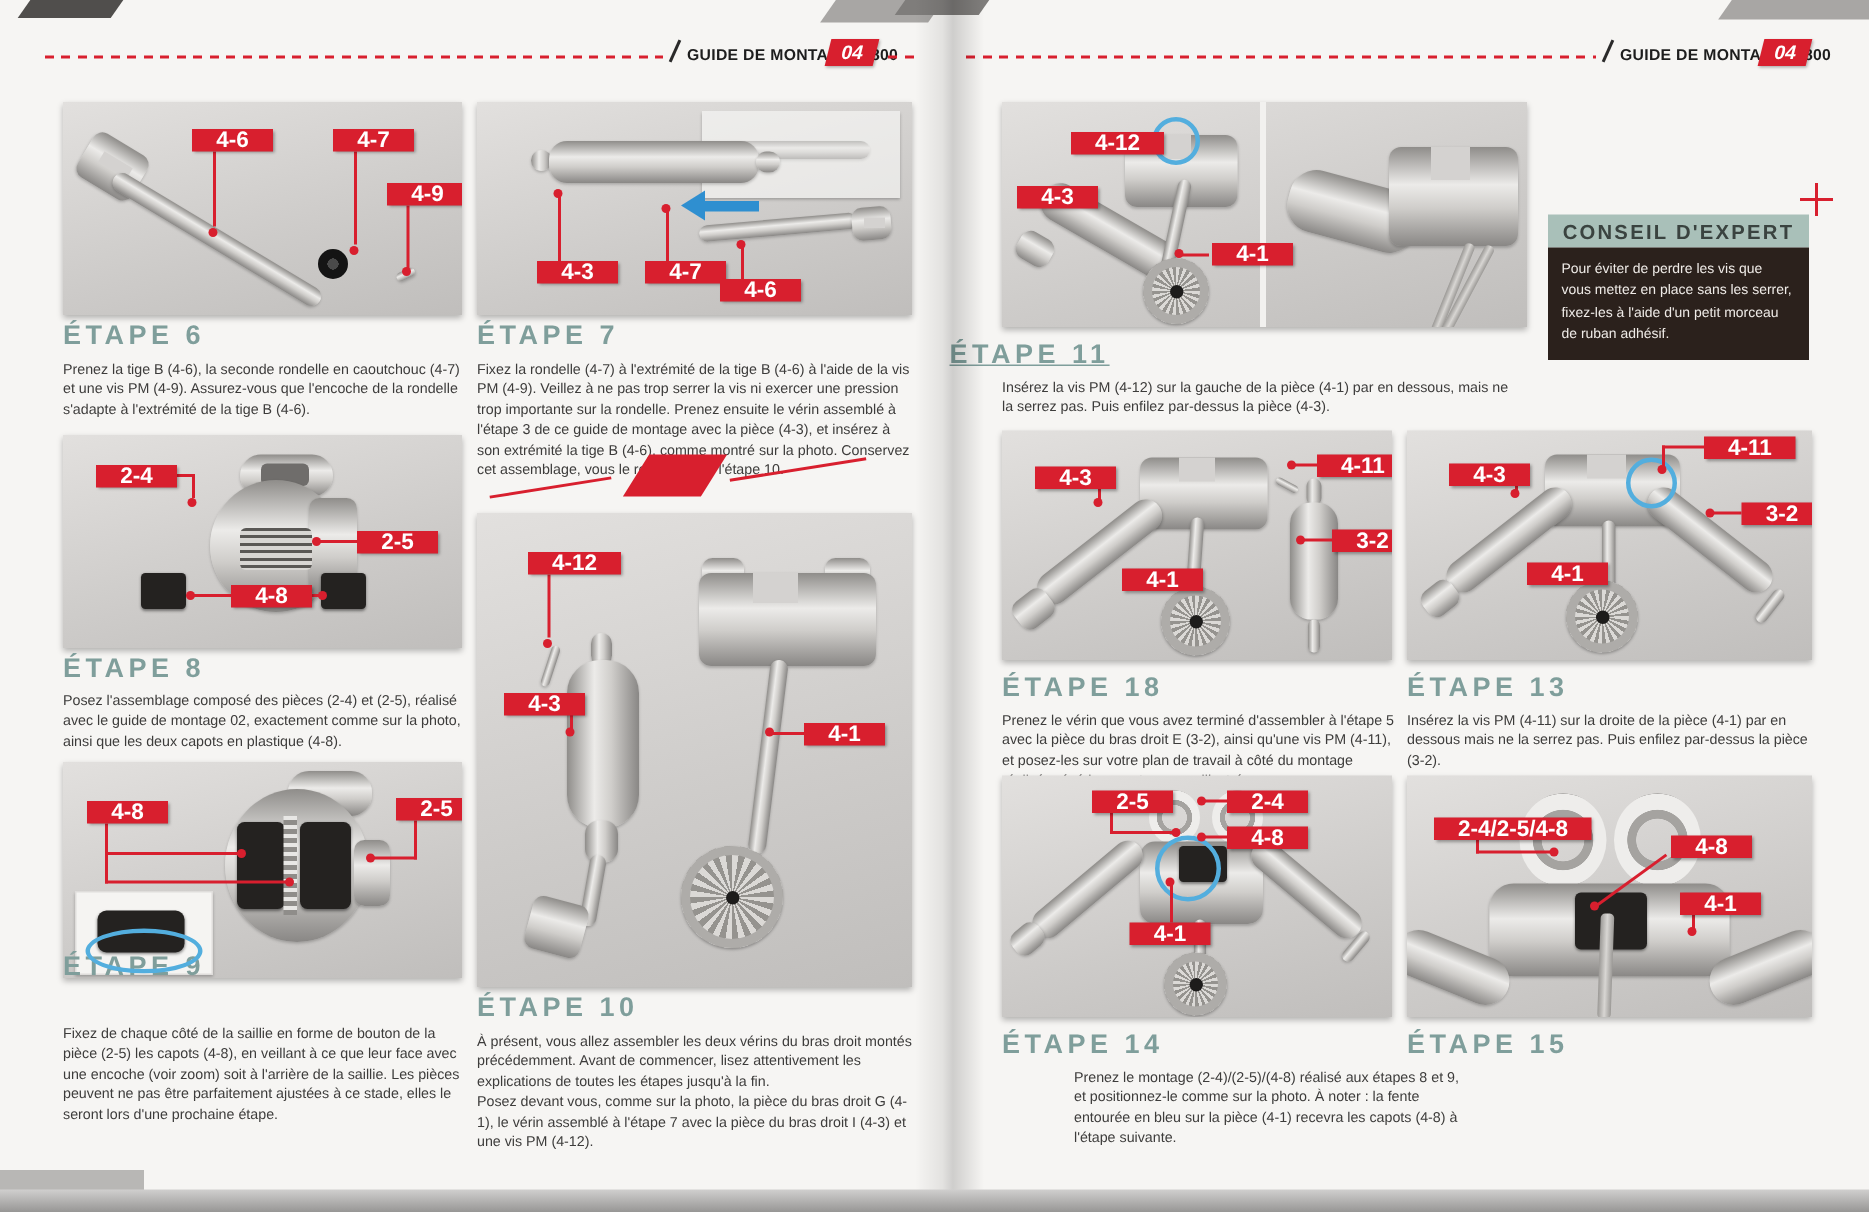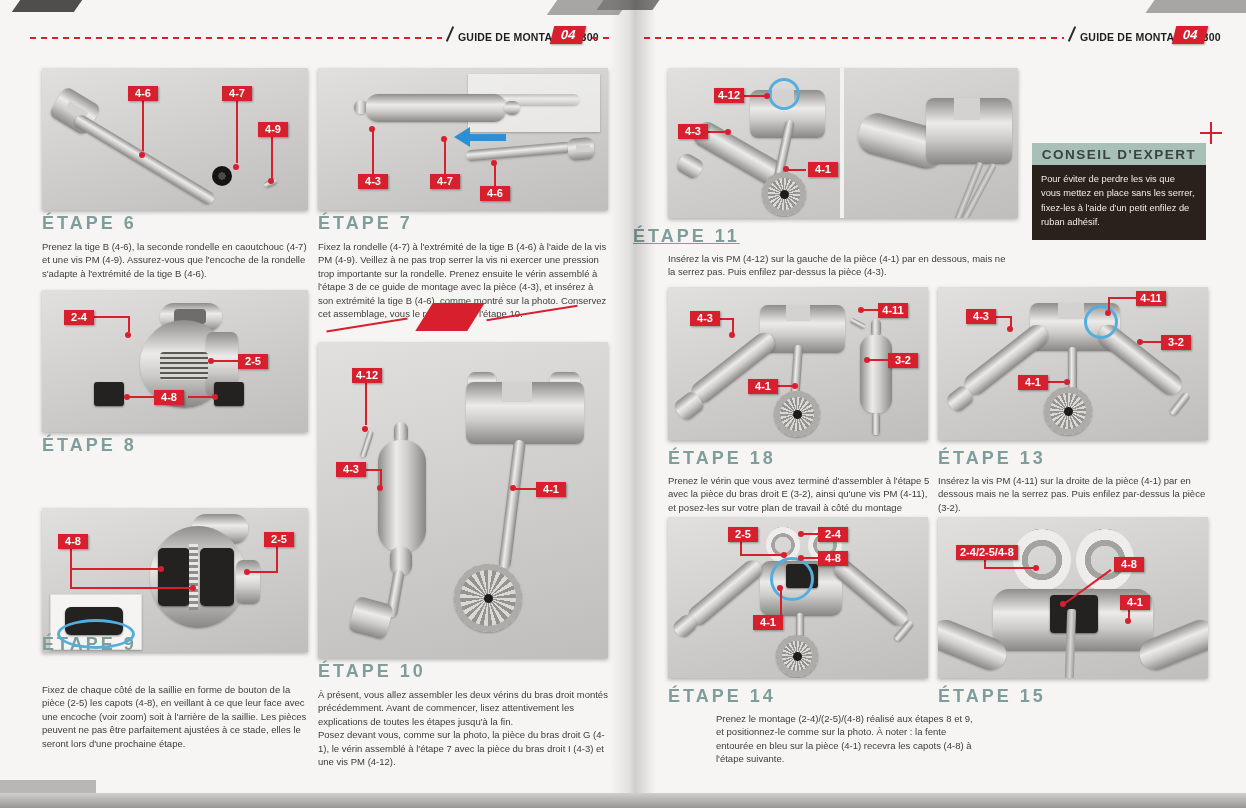--- a/index.html
+++ b/index.html
@@ -18,21 +18,21 @@
   .mv{position:absolute;background:linear-gradient(90deg,#8f8d8a 0%,#ecebe9 38%,#cfcdca 62%,#898785 100%);border-radius:9px;box-shadow:0 1px 2px rgba(0,0,0,.22);}
   .cap{position:absolute;background:#242220;border-radius:3px;box-shadow:0 1px 2px rgba(0,0,0,.45);}
   .notch{position:absolute;background:#d4d2d0;}
   .ring{position:absolute;border-radius:50%;background:radial-gradient(circle,rgba(0,0,0,0) 0 33%,#a5a3a0 34% 47%,#eeedeb 48% 72%,#868482 73% 100%);}
   .spoke{position:absolute;border-radius:50%;background:repeating-conic-gradient(#dbd9d6 0deg 9deg,#95938f 9deg 18deg);box-shadow:inset 0 0 0 6px #aeaca9,0 1px 2px rgba(0,0,0,.3);}
   .spoke::after{content:"";position:absolute;left:50%;top:50%;width:9px;height:9px;margin:-4.5px 0 0 -4.5px;background:#1d1c1b;border-radius:50%;}
   .donut{position:absolute;border-radius:50%;background:radial-gradient(circle,#4a4a4a 0 26%,#141414 27% 100%);}
   .bluering{position:absolute;border:3px solid #53aede;border-radius:50%;z-index:4;}
   .inset{position:absolute;background:#f5f4f2;border:1px solid #dfdddb;box-shadow:0 1px 2px rgba(0,0,0,.25);overflow:hidden;}
   
-  .co{position:absolute;z-index:6;background:#d81f2e;color:#fff;font-weight:700;font-size:11px;line-height:15px;height:15px;min-width:22px;padding:0 4px;text-align:center;box-shadow:1px 1px 2px rgba(0,0,0,.35);white-space:nowrap;}
+  .co{position:absolute;z-index:6;background:#d81f2e;color:#fff;font-weight:700;font-size:15px;line-height:15px;height:15px;min-width:22px;padding:0 16px;text-align:center;box-shadow:1px 1px 2px rgba(0,0,0,.35);white-space:nowrap;}
   .lh{position:absolute;z-index:5;background:#d81f2e;height:2px;}
   .lv{position:absolute;z-index:5;background:#d81f2e;width:2px;}
   .ld{position:absolute;z-index:5;background:#d81f2e;height:2px;transform-origin:left center;}
   .dot{position:absolute;z-index:5;width:6px;height:6px;border-radius:50%;background:#d81f2e;}
   
   #tip{position:absolute;left:1032px;top:143px;width:174px;z-index:7;}
   #tip-header{background:#a9c0b9;color:#3a4340;font-weight:700;font-size:13.5px;letter-spacing:1.5px;text-align:center;padding:4px 0 3px;}
   #tip-body{background:#2b211c;color:#efebe7;font-size:9.3px;line-height:1.55;padding:7px 9px 10px;}
   
   .wedge{position:absolute;top:0;transform:skewX(-35deg);}
@@ -132,20 +132,21 @@
     <div class="co" style="left:196px;top:64px;">2-5</div>
     <div class="lh" style="left:170px;top:70px;width:26px;"></div>
     <div class="dot" style="left:166px;top:68px;"></div>
     <div class="co" style="left:112px;top:100px;">4-8</div>
     <div class="lh" style="left:86px;top:106px;width:26px;"></div>
     <div class="dot" style="left:82px;top:104px;"></div>
     <div class="lh" style="left:146px;top:106px;width:26px;"></div>
     <div class="dot" style="left:170px;top:104px;"></div>
   </div>
   <div class="etape" style="left:42px;top:435px;">ÉTAPE 8</div>
+  <div class="txt" style="left:42px;top:461px;width:272px;">Posez l'assemblage composé des pièces (2-4) et (2-5), réalisé avec le guide de montage 02, exactement comme sur la photo, ainsi que les deux capots en plastique (4-8).</div>
 
   <div class="photo" style="left:42px;top:508px;width:266px;height:144px;">
     <div class="m" style="left:150px;top:6px;width:56px;height:30px;border-radius:14px;"></div>
     <div class="m" style="left:108px;top:18px;width:96px;height:102px;border-radius:50%;"></div>
     <div class="m" style="left:194px;top:52px;width:24px;height:44px;"></div>
     <div class="cap" style="left:116px;top:40px;width:32px;height:58px;border-radius:5px;"></div>
     <div class="cap" style="left:158px;top:40px;width:34px;height:58px;border-radius:5px;"></div>
     <div style="position:absolute;left:147px;top:36px;width:9px;height:66px;background:repeating-linear-gradient(180deg,#e8e7e5 0 3px,#8f8d8a 3px 6px);"></div>
     <div class="inset" style="left:8px;top:86px;width:90px;height:54px;">
       <div class="cap" style="left:14px;top:12px;width:58px;height:28px;border-radius:6px;"></div>
@@ -217,21 +218,21 @@
     <div class="tweez" style="left:296px;top:92px;width:7px;height:70px;transform:rotate(22deg);"></div>
     <div class="tweez" style="left:306px;top:92px;width:7px;height:70px;transform:rotate(28deg);"></div>
   </div>
   <div class="etape" style="left:633px;top:226px;text-decoration:underline;">ÉTAPE 11</div>
   <div class="txt" style="left:668px;top:252px;width:340px;">Insérez la vis PM (4-12) sur la gauche de la pièce (4-1) par en dessous, mais ne la serrez pas. Puis enfilez par-dessus la pièce (4-3).</div>
 
   <div id="regmark-h"></div>
   <div id="regmark-v"></div>
   <div id="tip">
     <div id="tip-header">CONSEIL D'EXPERT</div>
-    <div id="tip-body">Pour éviter de perdre les vis que vous mettez en place sans les serrer, fixez-les à l'aide d'un petit enfilez de ruban adhésif.</div>
+    <div id="tip-body">Pour éviter de perdre les vis que vous mettez en place sans les serrer, fixez-les à l'aide d'un petit morceau de ruban adhésif.</div>
   </div>
 
   <div class="photo" style="left:668px;top:287px;width:260px;height:153px;">
     <div class="m" style="left:92px;top:18px;width:85px;height:48px;border-radius:8px;"></div>
     <div class="notch" style="left:118px;top:18px;width:24px;height:16px;"></div>
     <div class="m" style="left:15px;top:70px;width:100px;height:22px;transform:rotate(-38deg);border-radius:11px;"></div>
     <div class="m" style="left:8px;top:108px;width:26px;height:22px;transform:rotate(-38deg);"></div>
     <div class="mv" style="left:126px;top:58px;width:9px;height:58px;transform:rotate(4deg);transform-origin:top center;"></div>
     <div class="spoke" style="left:106px;top:104px;width:46px;height:46px;"></div>
     <div class="mv" style="left:203px;top:32px;width:10px;height:18px;"></div>

